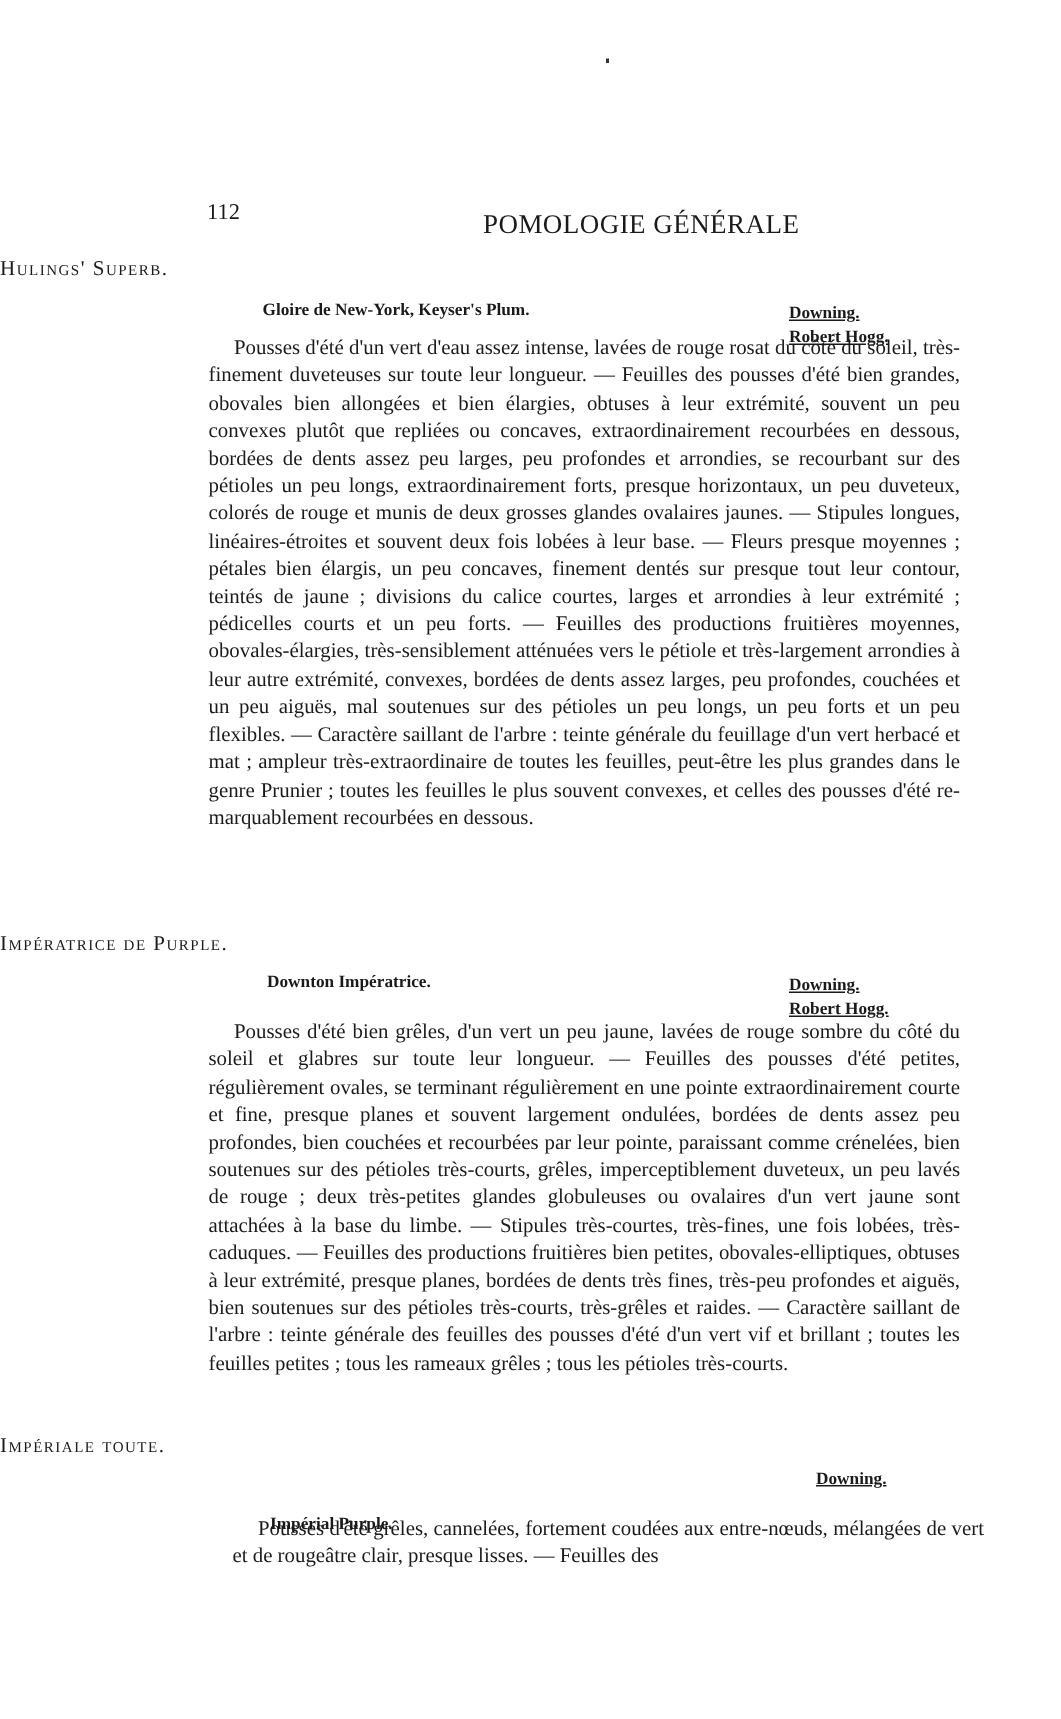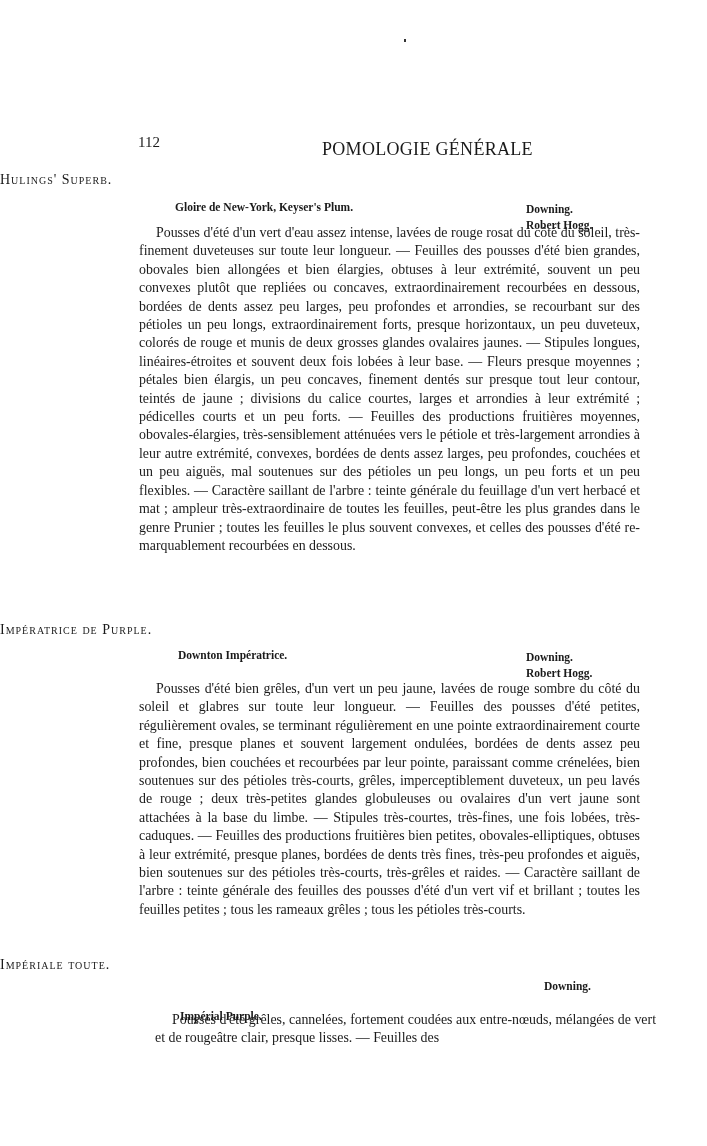--- a/index.html
+++ b/index.html
@@ -67,20 +67,21 @@
     }
     .syn-left {
       position: absolute;
       top: 0;
     }
     .syn-right {
       position: absolute;
       left: 526px;
       top: 0;
       line-height: 16px;
+      text-decoration: underline;
     }
     .para {
       position: absolute;
       left: 139px;
       width: 501px;
       font-family: "Liberation Serif", serif;
       font-size: 13.9px;
       line-height: 18.4px;
       text-align: justify;
       text-indent: 17px;

